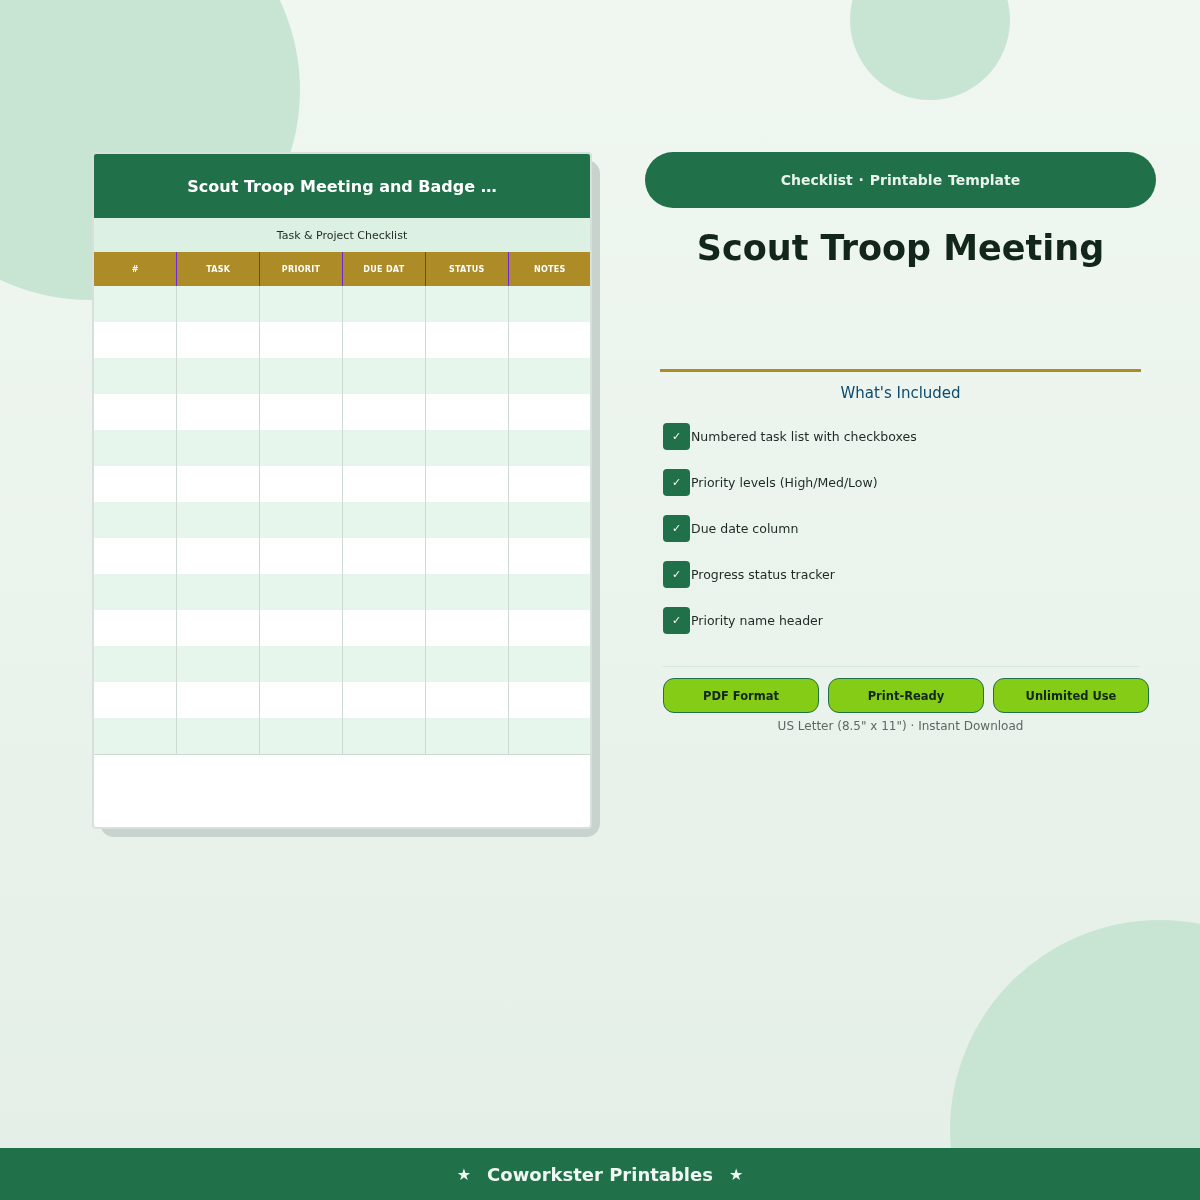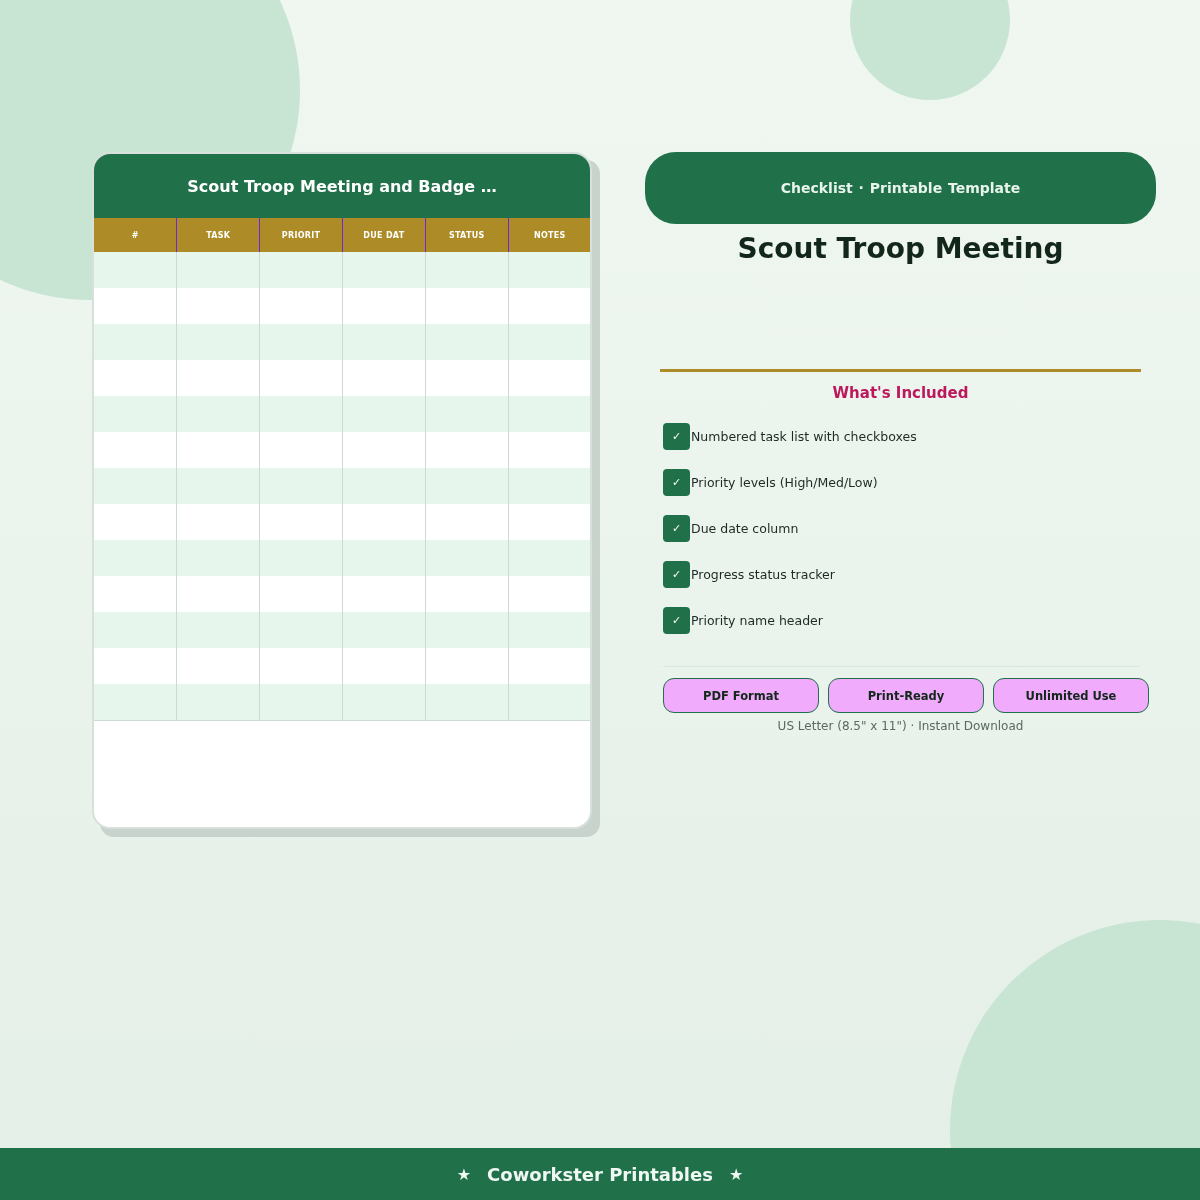--- a/index.html
+++ b/index.html
@@ -15,21 +15,21 @@
     .blob-tr { left: 850px; top: -60px; width: 160px; height: 160px; }
     .blob-br { left: 950px; top: 920px; width: 420px; height: 420px; }
 
     
     .sheet-shadow {
       position: absolute; left: 100px; top: 160px; width: 500px; height: 677px;
       background: #c7d3cc; border-radius: 14px;
     }
     .sheet {
       position: absolute; left: 92px; top: 152px; width: 500px; height: 677px;
-      background: #fff; border-radius: 18px; border: 2px solid #d7e0da;
+      background: #fff; border-radius: 4px; border: 2px solid #d7e0da;
       overflow: hidden;
     }
     .sheet-header {
       height: 64px; background: #20704a; color: #fff;
       display: flex; align-items: center; justify-content: center;
       font-weight: bold; font-size: 16px;
     }
     .sheet-sub {
       height: 34px; background: #ddf0e4; display: flex; align-items: center; justify-content: center;
       font-size: 11px; color: #1d2b24;
@@ -46,46 +46,46 @@
     .tbl tr.even td { background: #ffffff; }
     .tbl tbody tr:last-child td { border-bottom: 1px solid #cfd9d4; }
     .notes {
       margin: 4px 8px 0 8px; height: 61px; background: #ddf0e4; border-radius: 8px;
       display: flex; justify-content: center; padding-top: 15px;
       font-size: 9px; font-weight: bold; color: #a88a2a; letter-spacing: .5px;
     }
 
     
     .pill {
-      position: absolute; left: 645px; top: 152px; width: 511px; height: 72px;
+      position: absolute; left: 645px; top: 152px; width: 511px; height: 56px;
       background: #20704a; border-radius: 31px; color: #e8f4ec;
       display: flex; align-items: center; justify-content: center;
       font-weight: bold; font-size: 14px; word-spacing: 1px;
     }
     .title {
       position: absolute; left: 645px; top: 222px; width: 511px;
-      text-align: center; font-weight: bold; font-size: 28px; line-height: 53px; color: #12261a;
+      text-align: center; font-weight: bold; font-size: 35px; line-height: 53px; color: #12261a;
     }
     .gold-rule { position: absolute; left: 660px; top: 369px; width: 481px; height: 3px; background: #ad8b26; }
     .included-title {
       position: absolute; left: 660px; top: 384px; width: 481px; text-align: center;
-      font-weight: bold; font-size: 15px; color: #be185d;
+      font-weight: normal; font-size: 15px; color: #0c4a6e;
     }
     .features { position: absolute; left: 663px; top: 422px; width: 480px; list-style: none; }
     .features li { display: flex; align-items: center; height: 28px; margin-bottom: 18px; }
     .check {
       width: 27px; height: 27px; background: #20704a; border-radius: 4px; color: #fff;
       font-size: 11px; display: flex; align-items: center; justify-content: center; flex: none;
     }
     .feat-label { margin-left: 1px; font-size: 12.5px; color: #1d2b24; }
     .thin-rule { position: absolute; left: 663px; top: 666px; width: 476px; height: 1px; background: #d6e8dc; }
     .badges { position: absolute; left: 663px; top: 678px; display: flex; gap: 9px; }
     .badge {
       width: 156px; height: 35px; border: 1px solid #20704a; border-radius: 11px;
-      background: #f0abfc; display: flex; align-items: center; justify-content: center;
+      background: #84cc16; display: flex; align-items: center; justify-content: center;
       font-size: 11.5px; font-weight: bold; color: #12261a;
     }
     .specs {
       position: absolute; left: 645px; top: 719px; width: 511px; text-align: center;
       font-size: 12px; color: #5a6a62;
     }
 
     .footer {
       position: absolute; left: 0; top: 1148px; width: 1200px; height: 52px; background: #20704a;
       color: #f0f8f3; display: flex; align-items: center; justify-content: center;
@@ -97,20 +97,23 @@
 <body>
 
 <div class="blob blob-tl"></div>
 <div class="blob blob-tr"></div>
 <div class="blob blob-br"></div>
 
 <div class="sheet-shadow"></div>
 <div class="sheet">
   <div class="sheet-header">
     <span>Scout Troop Meeting and Badge …</span>
+  </div>
+  <div class="sheet-sub">
+    <span>Task &amp; Project Checklist</span>
   </div>
   <table class="tbl">
     <thead>
       <tr>
         <th>#</th>
         <th>TASK</th>
         <th>PRIORIT</th>
         <th>DUE DAT</th>
         <th>STATUS</th>
         <th>NOTES</th>

